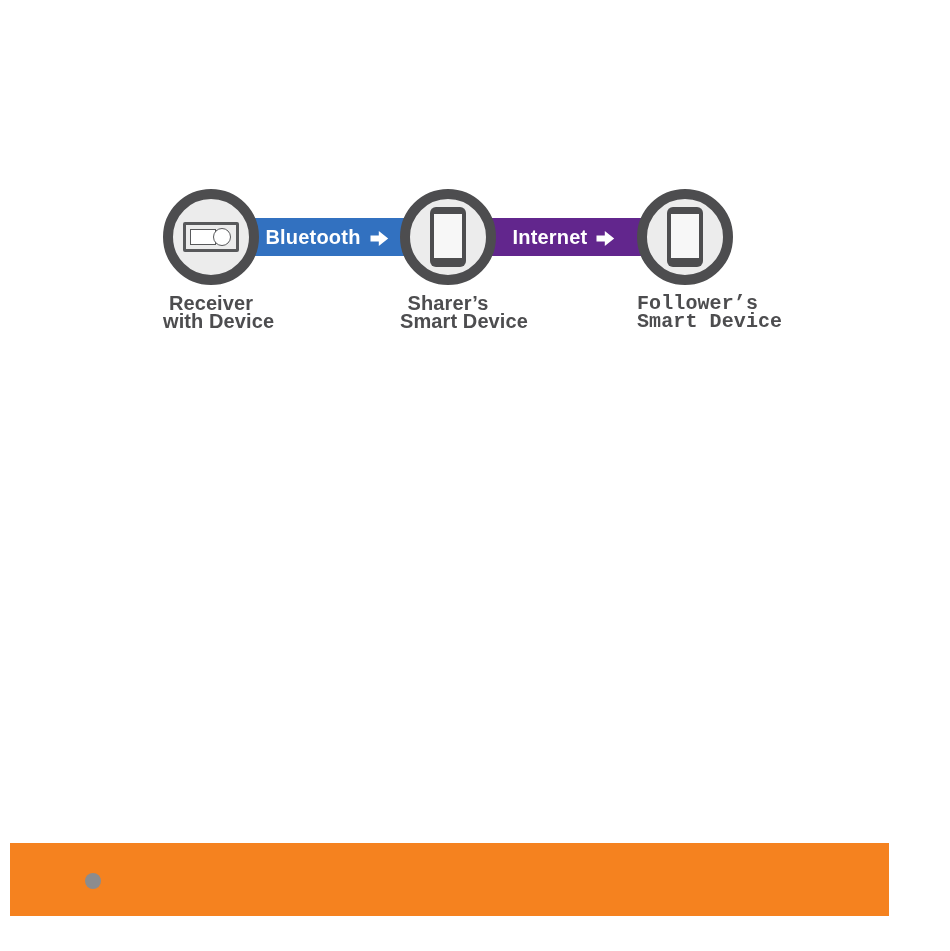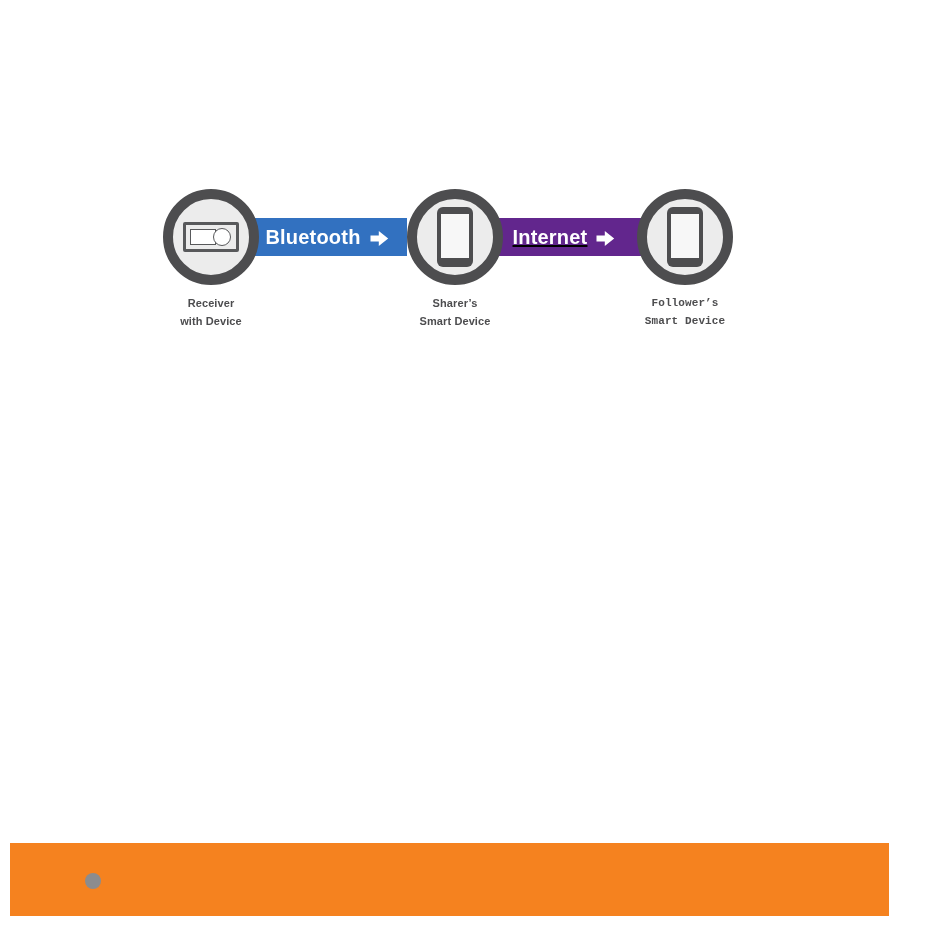--- a/index.html
+++ b/index.html
@@ -36,33 +36,33 @@
     height: 96px;
     box-sizing: border-box;
     border: 10px solid #4d4d4f;
     border-radius: 50%;
     background: #ececec;
     z-index: 3;
   }
   .node-label {
     margin-top: 10px;
     text-align: center;
-    font-size: 11px;
+    font-size: 20px;
     font-weight: bold;
     color: #4d4d4f;
     line-height: 17.5px;
     letter-spacing: 0.1px;
     white-space: nowrap;
   }
   .node-label .ln {
     display: block;
   }
 
   #node-receiver   { left: 163px; }
-  #node-sharer     { left: 400px; margin-left: 7px; }
+  #node-sharer     { left: 400px; }
   #node-follower   { left: 637px; font-family: Liberation Mono, monospace; }
 
   
   .receiver-glyph {
     position: absolute;
     left: 50%;
     top: 50%;
     transform: translate(-50%, -50%);
     width: 56px;
     height: 30px;
@@ -140,21 +140,20 @@
   }
   #link-bluetooth {
     left: 247px;
     width: 160px;
     background: #3271c0;
   }
   #link-internet {
     left: 484px;
     width: 160px;
     background: #62268d;
-    text-decoration: underline;
   }
 
   
   #orange-banner {
     position: absolute;
     left: 10px;
     top: 843px;
     width: 879px;
     height: 73px;
     background: #F5821F;

